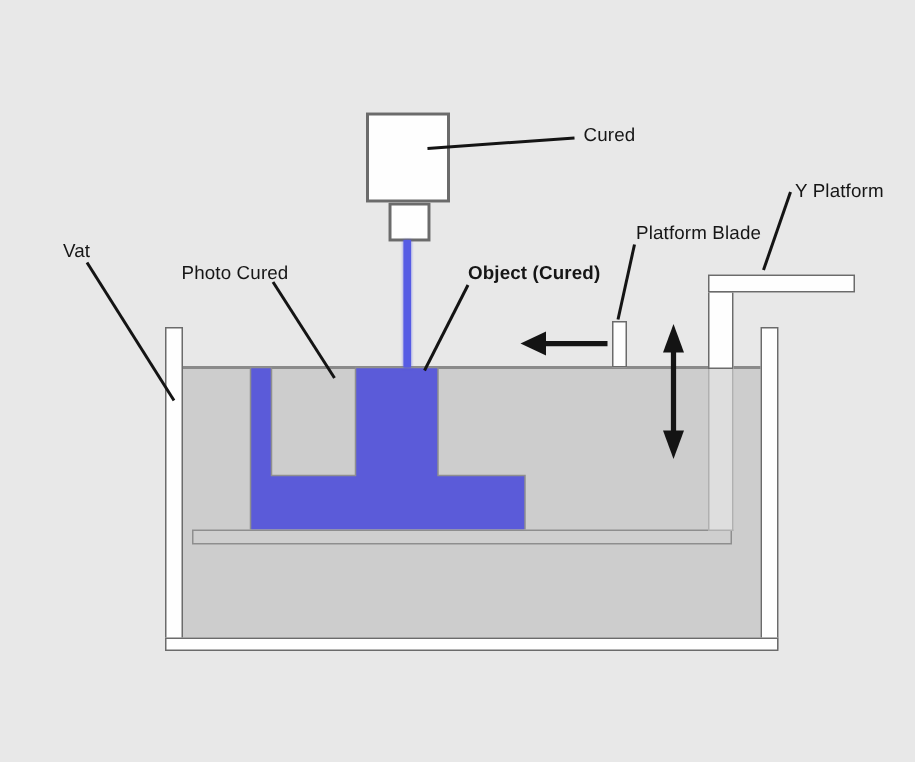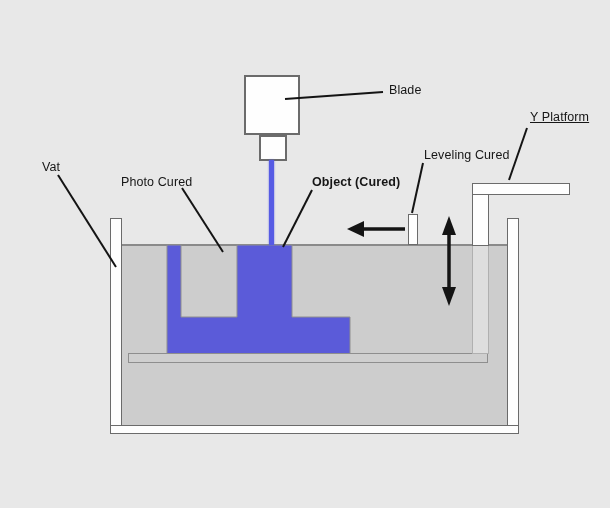--- a/index.html
+++ b/index.html
@@ -48,21 +48,21 @@
 
   .label{
     position:absolute;font-size:12.5px;color:#161616;white-space:nowrap;
     letter-spacing:.1px;
   }
   .lbl-vat{left:42px;top:160px;text-align:right;}
   .lbl-photo-resin{left:121px;top:175px;}
   .lbl-object{left:312px;top:175px;font-weight:bold;}
   .lbl-laser{left:389px;top:83px;}
   .lbl-blade{left:424px;top:148px;}
-  .lbl-platform{left:530px;top:110px;text-decoration:underline;}
+  .lbl-platform{left:530px;top:120px;}
 </style>
 </head>
 <body>
 
 <div class="stage">
 
   <div class="part resin"></div>
 
   <svg class="part object-svg" viewBox="0 0 610 508">
     <path d="M167,245 L181,245 L181,317 L237,317 L237,245 L292,245 L292,317 L350,317 L350,354 L167,354 Z"></path>
@@ -98,17 +98,17 @@
     <g>
       <line class="shaft" x1="449" y1="233" x2="449" y2="290"></line>
       <polygon points="449,216 442,235 456,235"></polygon>
       <polygon points="449,306 442,287 456,287"></polygon>
     </g>
   </svg>
 
   <div class="label lbl-vat">Vat</div>
   <div class="label lbl-photo-resin">Photo Cured</div>
   <div class="label lbl-object">Object (Cured)</div>
-  <div class="label lbl-laser">Blade</div>
-  <div class="label lbl-blade">Leveling Cured</div>
+  <div class="label lbl-laser">Cured</div>
+  <div class="label lbl-blade">Platform Blade</div>
   <div class="label lbl-platform">Y Platform</div>
 
 </div>
 
 </body></html>

